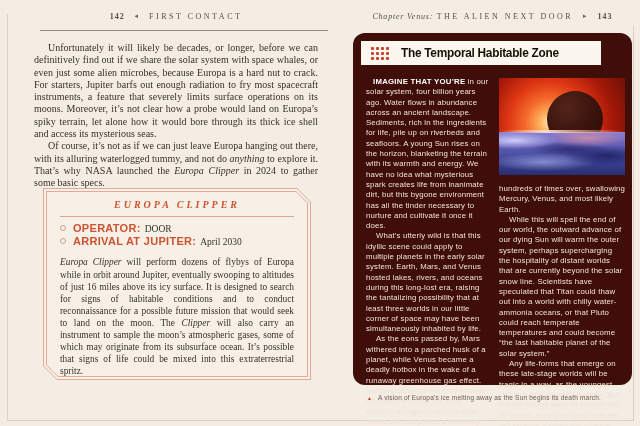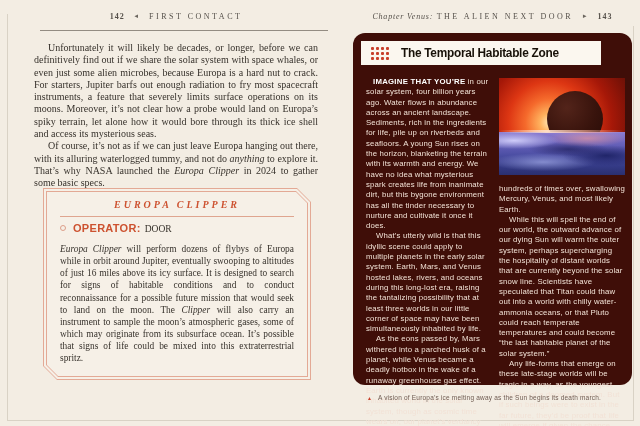--- a/index.html
+++ b/index.html
@@ -125,20 +125,25 @@
     <div class="sb-bg sb4"></div>
     <div class="sb-content">
       <h3 class="sb-title">EUROPA CLIPPER</h3>
       <hr class="sb-rule">
       <div>
         <div class="spec-row">
           <span class="spec-dot"></span>
           <span class="spec-label">OPERATOR:</span>
           <span class="spec-value">DOOR</span>
         </div>
+        <div class="spec-row">
+          <span class="spec-dot"></span>
+          <span class="spec-label">ARRIVAL AT JUPITER:</span>
+          <span class="spec-value">April 2030</span>
+        </div>
       </div>
       <div class="sb-body"><em>Europa Clipper</em><span> will perform dozens of flybys of Europa while in orbit around Jupiter, eventually swooping to altitudes of just 16 miles above its icy surface. It is designed to search for signs of habitable conditions and to conduct reconnaissance for a possible future mission that would seek to land on the moon. The </span><em>Clipper</em><span> will also carry an instrument to sample the moon’s atmospheric gases, some of which may originate from its subsurface ocean. It’s possible that signs of life could be mixed into this extraterrestrial spritz.</span></div>
     </div>
   </div>
 
   <div class="run-head rh-right">
     <span class="rh-chapter">Chapter Venus:</span>
     <span class="rh-caps">THE ALIEN NEXT DOOR</span>
     <span class="rh-arrow">►</span>
     <span class="rh-num">143</span>

